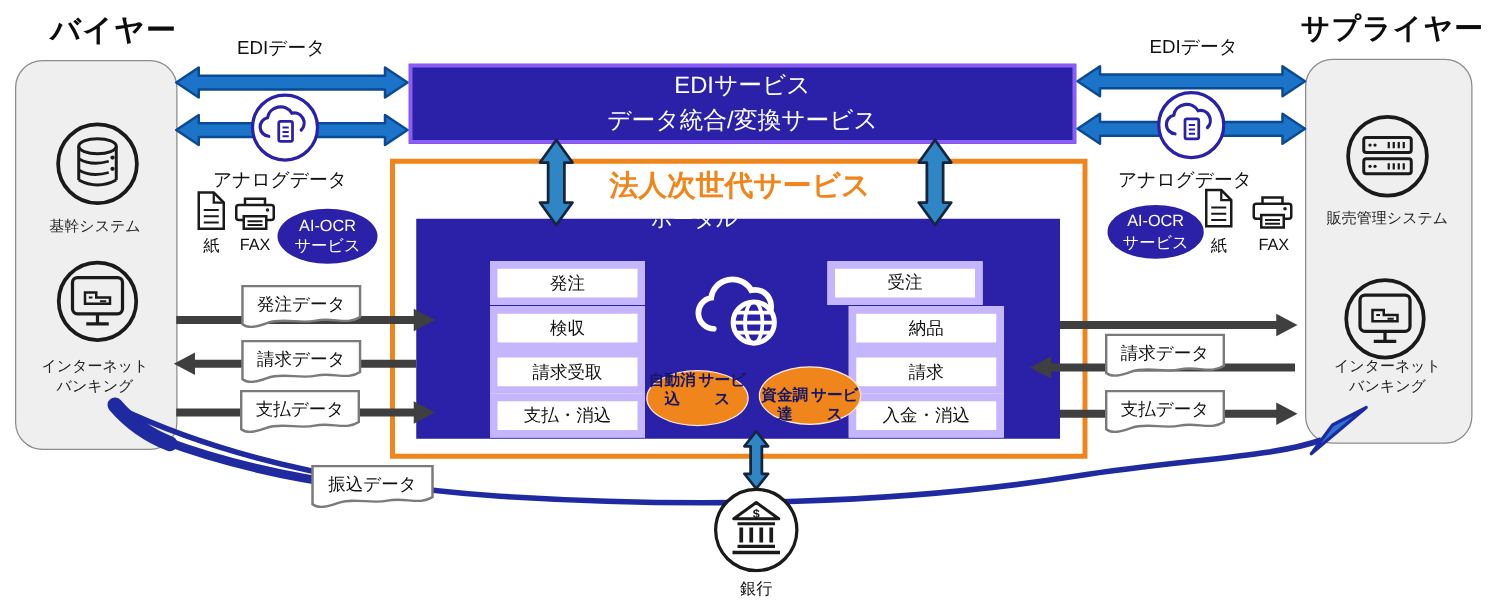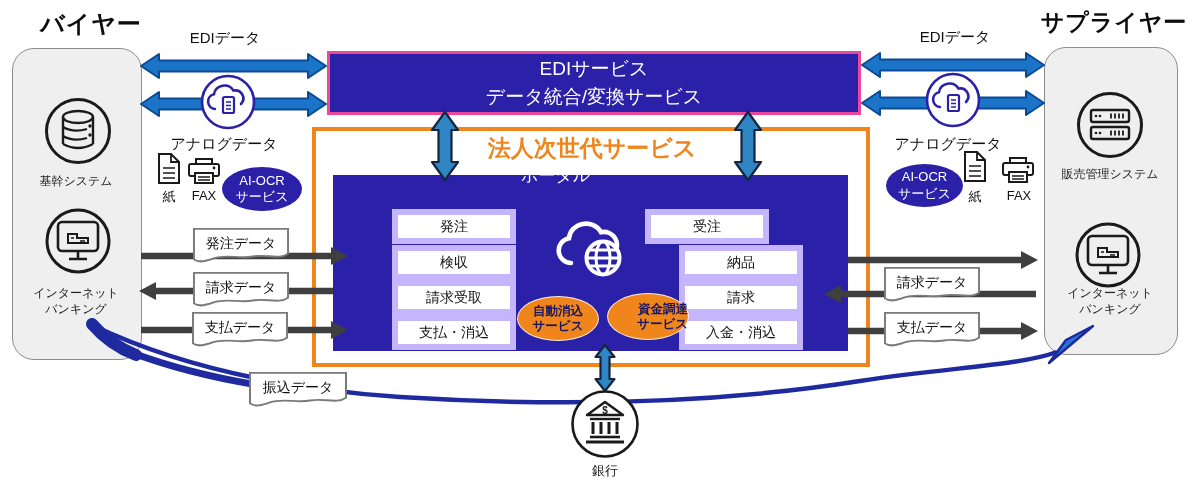--- a/index.html
+++ b/index.html
@@ -2,30 +2,30 @@
 <html><head>
 <meta charset="utf-8">
 <style>
   html,body{margin:0;padding:0;background:#fff;}
   .stage{position:relative;width:1200px;height:485px;background:#fff;overflow:hidden;
          font-family:"Liberation Sans","DejaVu Sans",sans-serif;color:#111;}
   .abs{position:absolute;}
   .panel{background:#EFEFEF;border:1.5px solid #8C8C8C;border-radius:22px;}
   .big-title{font-size:24px;font-weight:bold;color:#0d0d0d;letter-spacing:1px;}
   .navy{background:#2B21A8;}
-  .edi-box{border:3px solid #ec4899;display:flex;flex-direction:column;justify-content:center;
+  .edi-box{border:3px solid #8b5cf6;display:flex;flex-direction:column;justify-content:center;
            align-items:center;color:#fff;font-size:19px;line-height:1.45;text-align:center;}
   .orange-frame{border:4px solid #F0861B;background:transparent;}
   .nextgen-title{font-size:23px;font-weight:bold;color:#F0861B;text-align:center;}
   .portal-title{color:#fff;font-size:17px;text-align:center;}
   .item{background:#fff;border:6px solid #c4b5fd;width:112px;height:23px;line-height:23px;
         text-align:center;font-size:14px;color:#111;}
   .svc-oval{background:#F0861B;border:1px solid rgba(255,255,255,.85);border-radius:50%;
             color:#181766;font-weight:bold;font-size:12.5px;line-height:1.2;text-align:center;
-            display:flex;flex-direction:column;justify-content:center;}
+            display:flex;flex-direction:row;justify-content:center;}
   .aiocr{background:#2B21A8;border-radius:50%;color:#fff;font-size:13px;line-height:1.25;
          text-align:center;display:flex;flex-direction:column;justify-content:center;}
   .lbl{text-align:center;}
   .lbl-s{font-size:12px;line-height:1.3;text-align:center;color:#222;}
   .lbl-m{font-size:15px;text-align:center;color:#111;}
   .lbl-13{font-size:13px;text-align:center;color:#111;}
   .doc{width:98px;height:40px;}
   .doc svg{position:absolute;left:0;top:0;width:100%;height:100%;}
   .doc .doc-label{position:absolute;left:0;top:3px;width:100%;height:26px;line-height:26px;
                   text-align:center;font-size:14px;color:#111;}
@@ -101,21 +101,21 @@
   <div class="abs nextgen-title" style="left:362px;top:133px;width:460px;">法人次世代サービス</div>
 
   <div class="abs navy" style="left:333px;top:175px;width:515px;height:176px;"></div>
   <div class="abs portal-title" style="left:333px;top:164px;width:445px;">ポータル</div>
 
   <div class="abs item" style="left:392px;top:209px;">発注</div>
   <div class="abs item" style="left:392px;top:245px;">検収</div>
   <div class="abs item" style="left:392px;top:280px;">請求受取</div>
   <div class="abs item" style="left:392px;top:315px;">支払・消込</div>
 
-  <div class="abs item" style="left:645px;top:209px;font-family:Liberation Serif, serif;">受注</div>
+  <div class="abs item" style="left:662px;top:209px;font-family:Liberation Serif, serif;">受注</div>
   <div class="abs item" style="left:679px;top:245px;">納品</div>
   <div class="abs item" style="left:679px;top:280px;">請求</div>
   <div class="abs item" style="left:679px;top:315px;">入金・消込</div>
 
   <svg class="abs" style="left:551px;top:206px;" width="84" height="74" viewBox="0 0 84 74">
     <path d="M20,57 a12.5,12.5 0 0 1 -2,-24.8 a17,16 0 0 1 32,-6 a13,13 0 0 1 12,22" fill="none" stroke="#fff" stroke-width="4.6" stroke-linecap="round"></path>
     <circle cx="52" cy="52" r="16.5" fill="#2B21A8" stroke="#fff" stroke-width="4"></circle>
     <ellipse cx="52" cy="52" rx="7" ry="16.5" fill="none" stroke="#fff" stroke-width="3"></ellipse>
     <path d="M35.5,52 H68.5 M38,44 H66 M38,60 H66" stroke="#fff" stroke-width="3" fill="none"></path>
   </svg>

